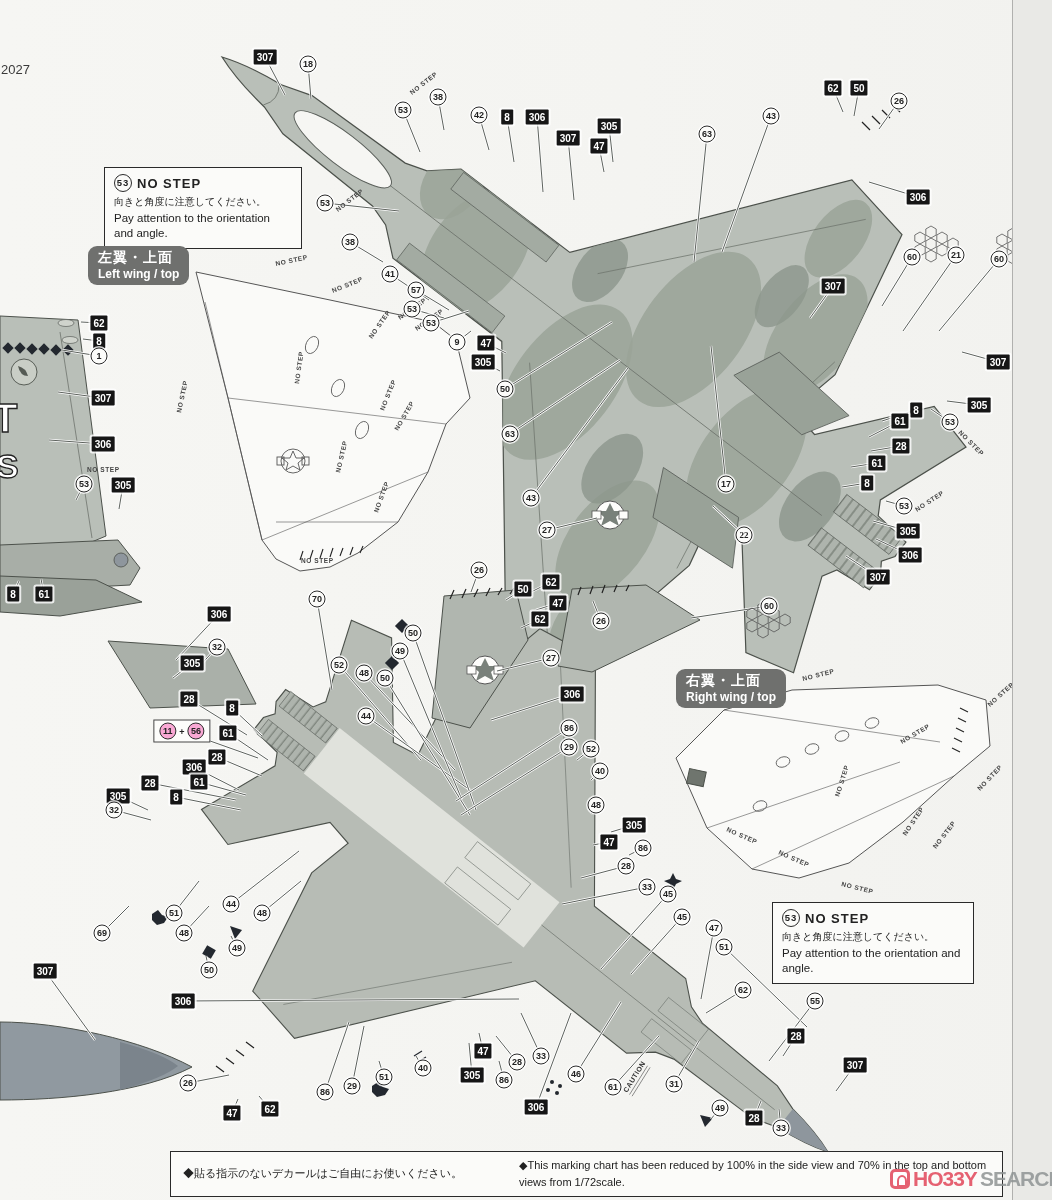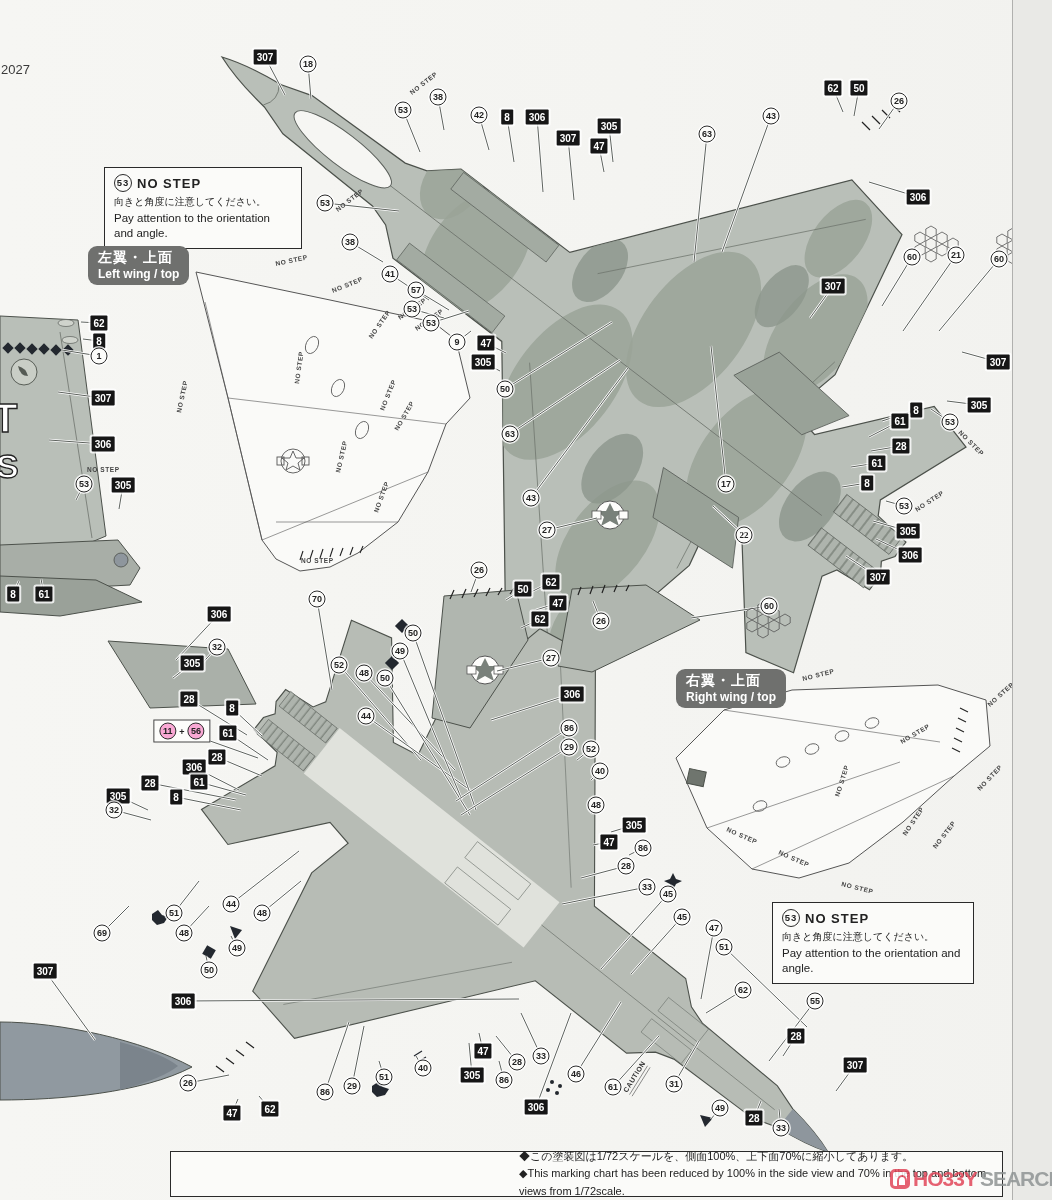--- a/index.html
+++ b/index.html
@@ -683,23 +683,23 @@
     <div class="jp">左翼・上面</div>
     <div class="en">Left wing / top</div>
   </div>
   <div class="wlabel" style="left:676px;top:669px;">
     <div class="jp">右翼・上面</div>
     <div class="en">Right wing / top</div>
   </div>
 
   <div id="notes">
     <div class="col" style="width:318px;">
+      <div>◆貼る指示のないデカールはご自由にお使いください。</div>
     </div>
     <div class="col" style="flex:1;">
-      <div>◆この塗装図は1/72スケールを、側面100%、上下面70%に縮小してあります。</div>
       <div>◆This marking chart has been reduced by 100% in the side view and 70% in the top and bottom views from 1/72scale.</div>
     </div>
   </div>
 
   <div id="logo">
     <span class="ic"></span>
     <span class="hobby">HO33Y</span>
     <span class="search">SEARCH</span>
   </div>
 

